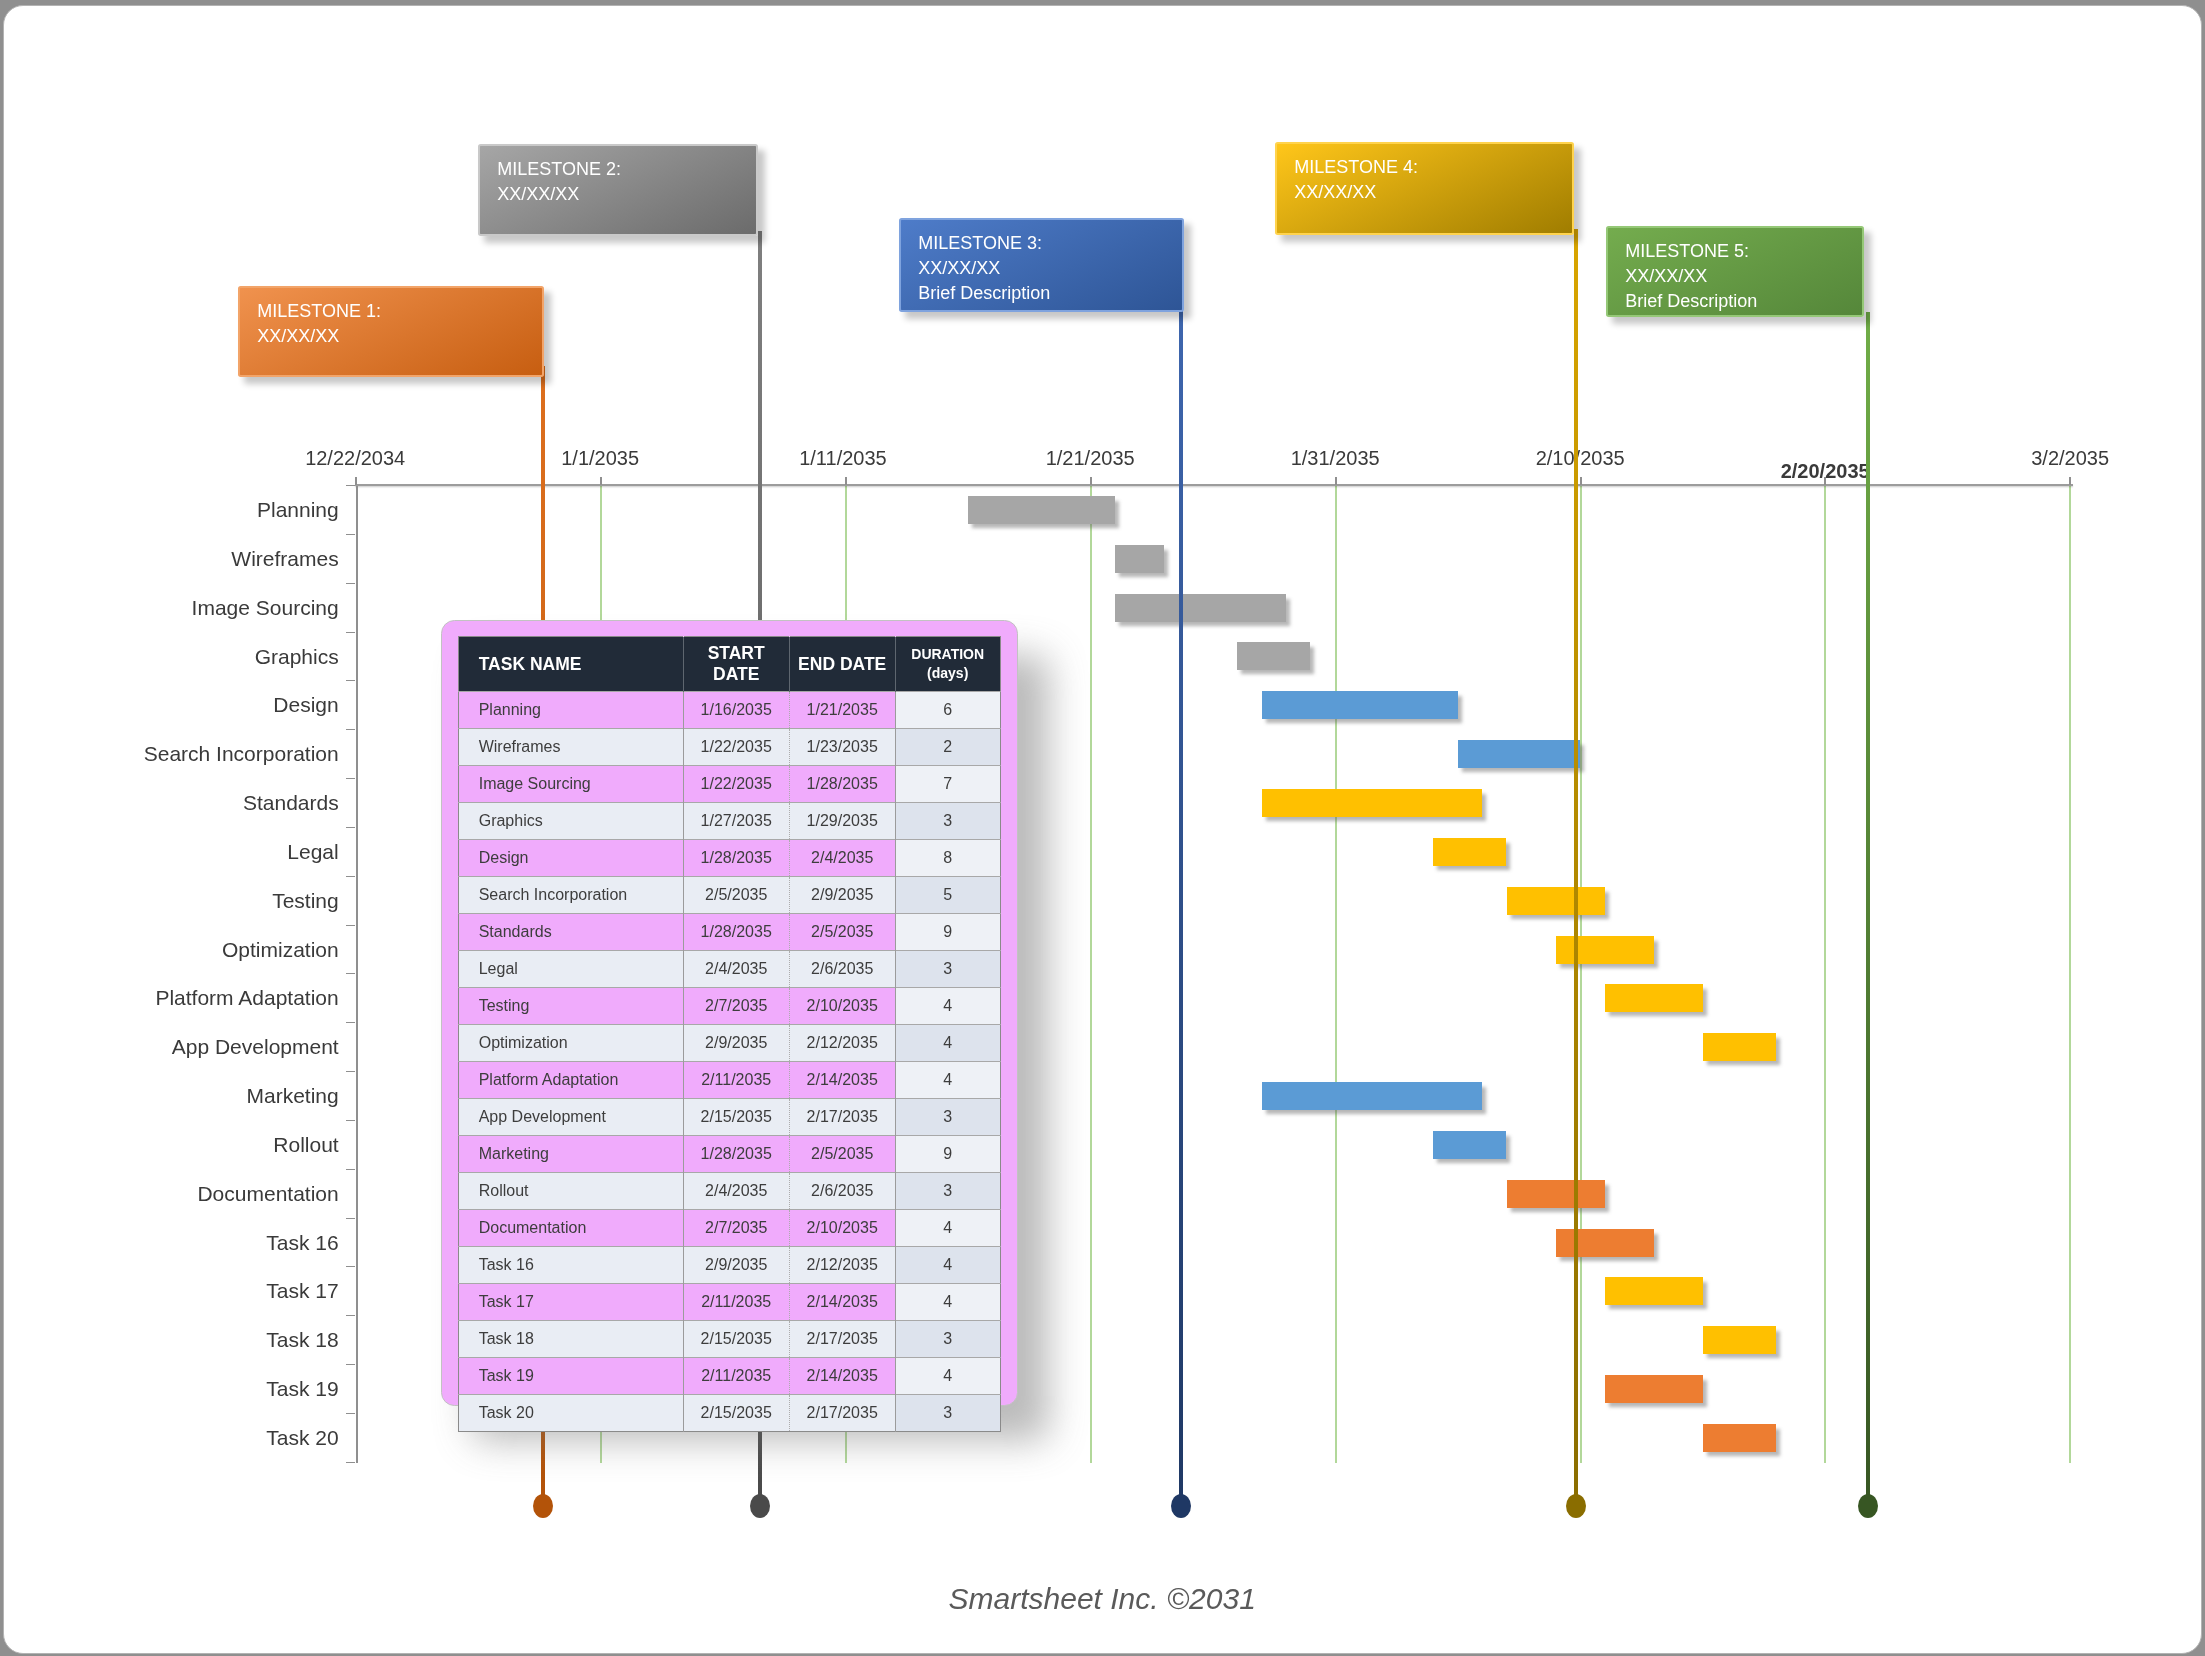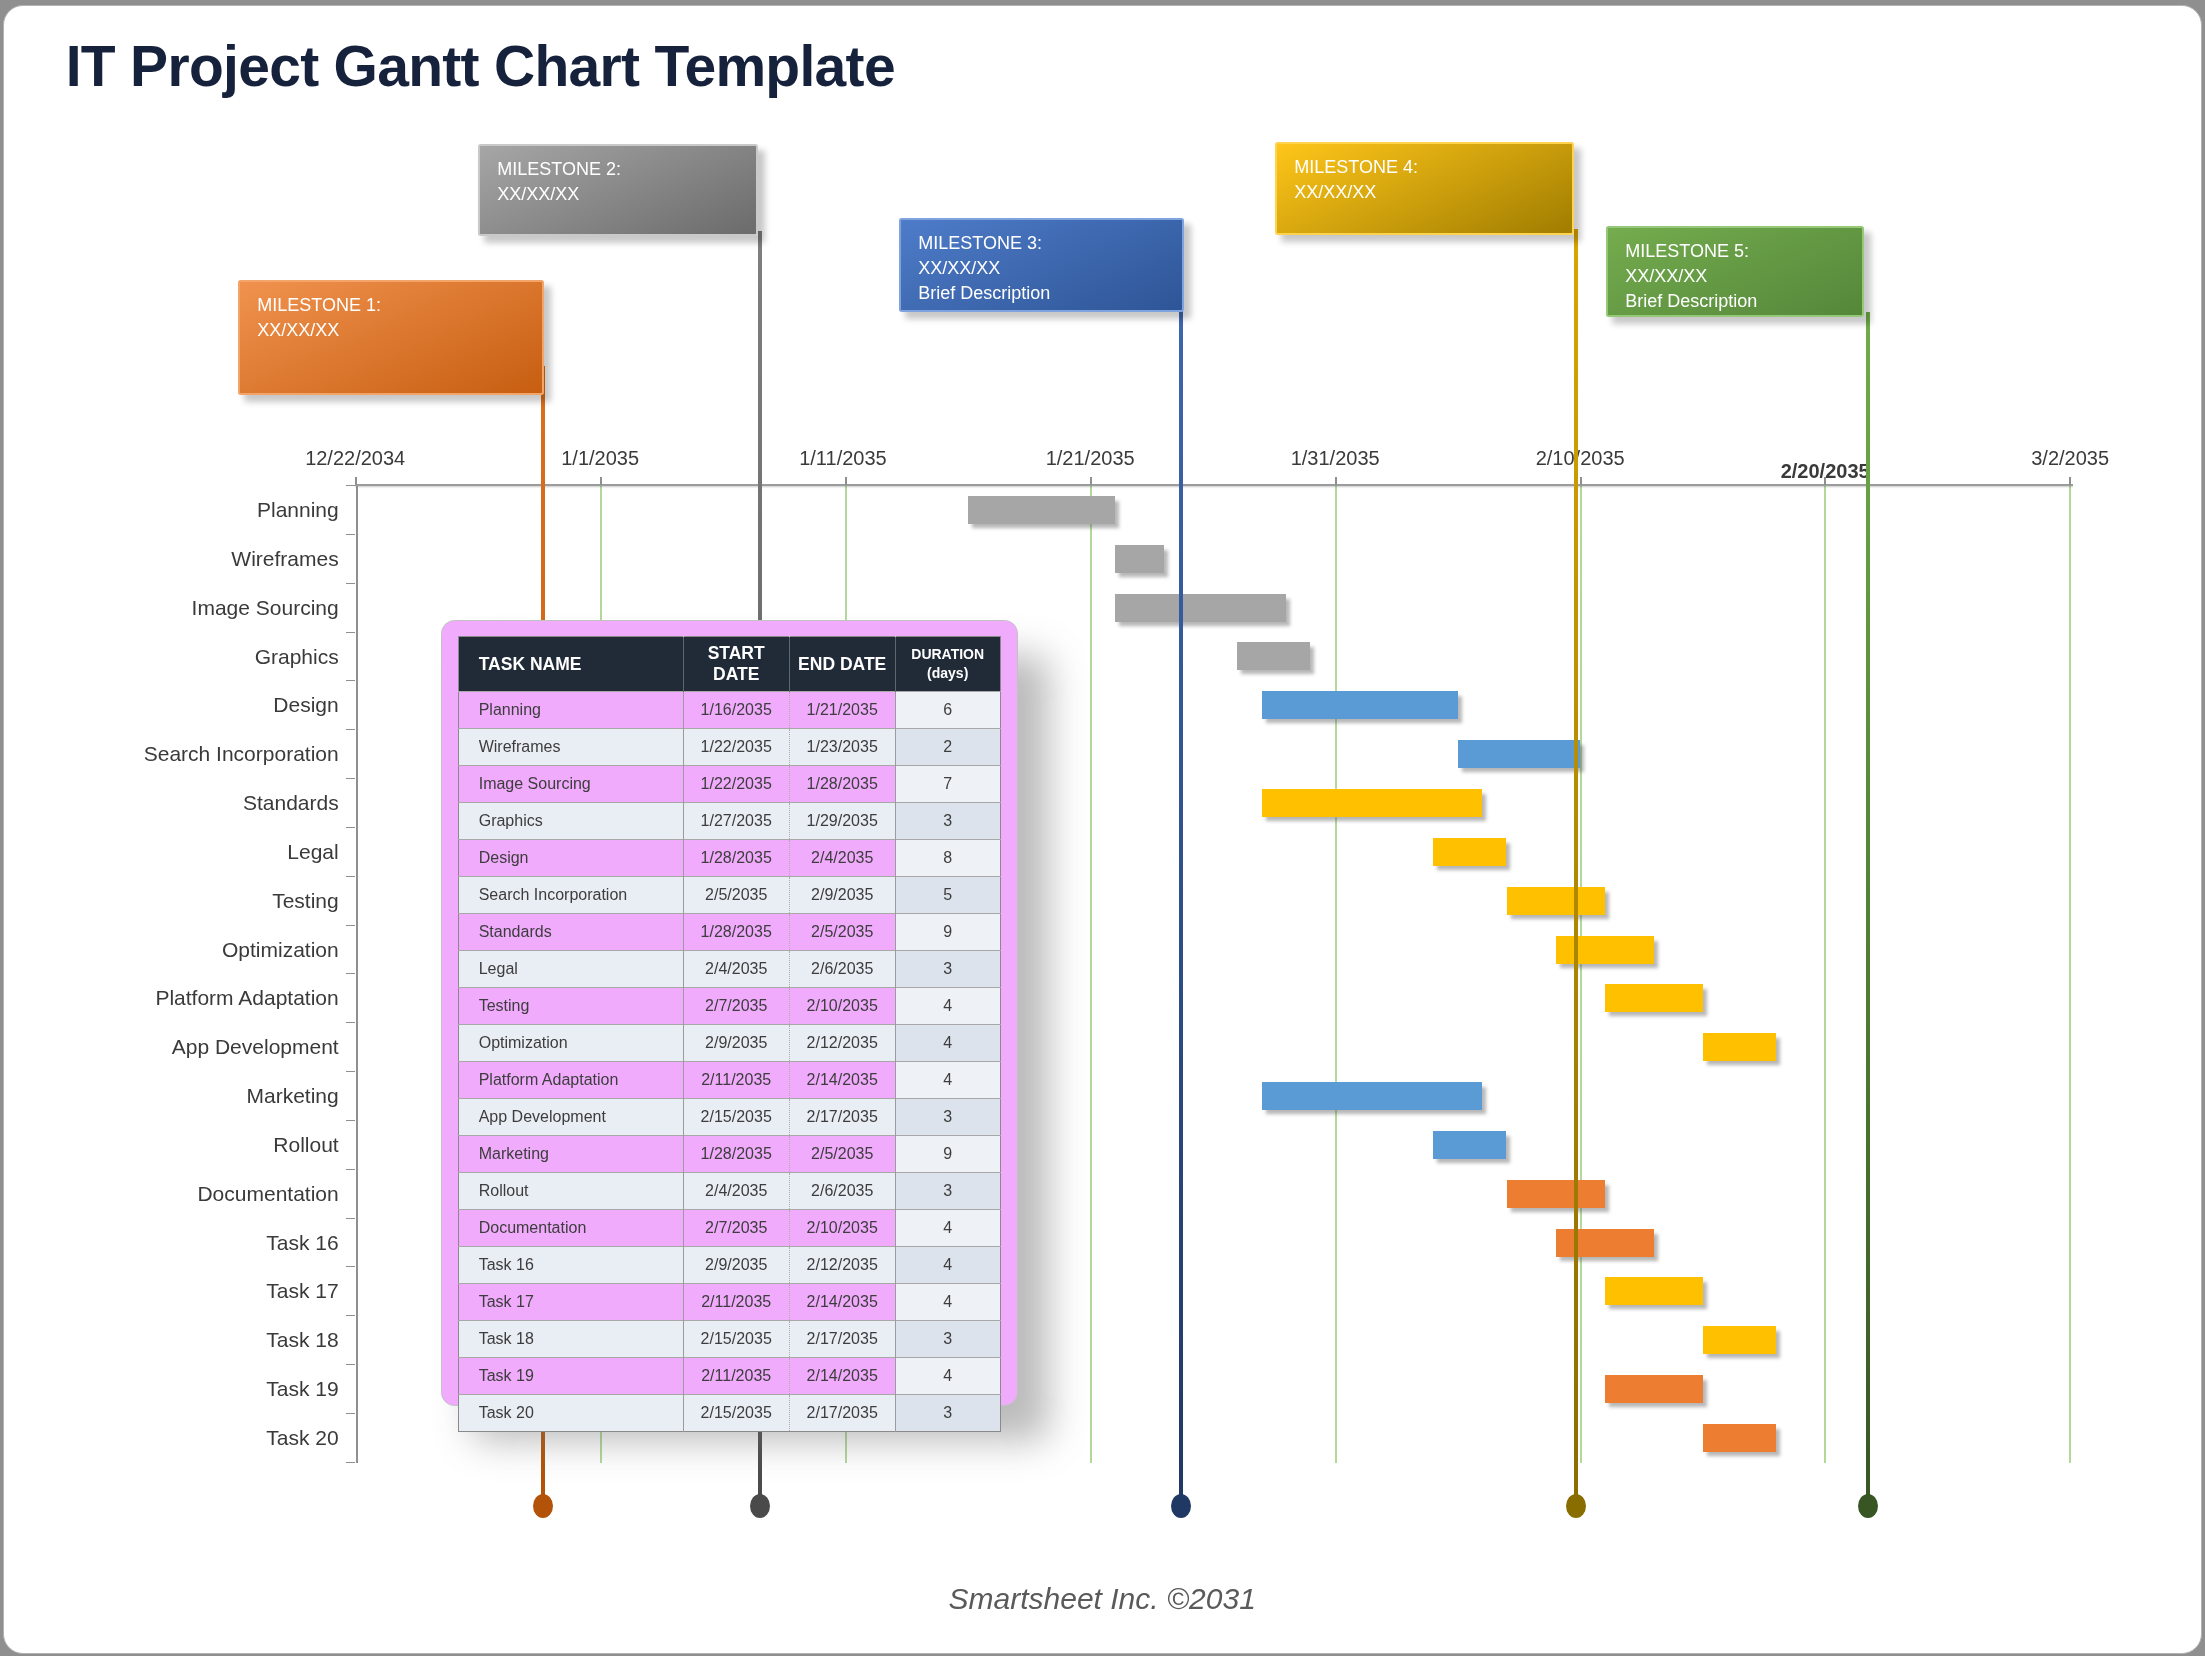--- a/index.html
+++ b/index.html
@@ -76,21 +76,20 @@
   #task-table tbody tr:nth-child(even) td.dur{ background:#dde3ed;}
   #footer-credit{
     position:absolute; left:0; top:1576px; width:100%;
     text-align:center; font-size:30px; font-style:italic; color:#5a5a5a;
   }
 </style>
 </head>
 <body>
 
 <div id="card">
-  <h1 id="page-title">IT Project Gantt Chart Template</h1>
 
   <div id="chart">
       <div class="axis-h" style="left: 351px; top: 478px; width: 1718px;"></div>
       <div class="axis-v" style="left: 352px; top: 480px; height: 977px;"></div>
       <div class="tick-top" style="left: 351px; top: 471px;"></div>
       <div class="date-label" style="left: 264px; top: 441px;">12/22/2034</div>
       <div class="tick-top" style="left: 596px; top: 471px;"></div>
       <div class="date-label" style="left: 509px; top: 441px;">1/1/2035</div>
       <div class="gridline" style="left: 596px; top: 480px; height: 977px;"></div>
       <div class="tick-top" style="left: 841px; top: 471px;"></div>
@@ -167,21 +166,21 @@
       <div class="row-label" style="left: 39px; top: 1273px;">Task 17</div>
       <div class="gantt-bar" style="left: 1601px; top: 1271px; width: 98px; background: rgb(255, 192, 0);"></div>
       <div class="row-label" style="left: 39px; top: 1322px;">Task 18</div>
       <div class="gantt-bar" style="left: 1699px; top: 1320px; width: 73px; background: rgb(255, 192, 0);"></div>
       <div class="row-label" style="left: 39px; top: 1371px;">Task 19</div>
       <div class="gantt-bar" style="left: 1601px; top: 1369px; width: 98px; background: rgb(237, 125, 49);"></div>
       <div class="row-label" style="left: 39px; top: 1420px;">Task 20</div>
       <div class="gantt-bar" style="left: 1699px; top: 1418px; width: 73px; background: rgb(237, 125, 49);"></div>
       <div class="pole" style="left: 537px; top: 360px; width: 4.7px; height: 1140px; background: linear-gradient(rgb(221, 111, 30), rgb(179, 83, 9));"></div>
       <div class="pole-dot" style="left: 529px; top: 1488px; background: rgb(179, 83, 9);"></div>
-      <div class="flag" style="left: 234px; top: 274px; width: 306px; height: 115px; border: 2px solid rgb(242, 164, 105); background: linear-gradient(155deg, rgb(240, 146, 78) 0%, rgb(199, 94, 17) 100%);">
+      <div class="flag" style="left: 234px; top: 280px; width: 306px; height: 91px; border: 2px solid rgb(242, 164, 105); background: linear-gradient(155deg, rgb(240, 146, 78) 0%, rgb(199, 94, 17) 100%);">
         <div>MILESTONE 1:</div>
         <div>XX/XX/XX</div>
       </div>
       <div class="pole" style="left: 754px; top: 225px; width: 4.7px; height: 1276px; background: linear-gradient(rgb(127, 127, 127), rgb(74, 74, 74));"></div>
       <div class="pole-dot" style="left: 746px; top: 1488px; background: rgb(74, 74, 74);"></div>
       <div class="flag" style="left: 474px; top: 138px; width: 280px; height: 92px; border: 2px solid rgb(201, 201, 201); background: linear-gradient(155deg, rgb(166, 166, 166) 0%, rgb(107, 107, 107) 100%);">
         <div>MILESTONE 2:</div>
         <div>XX/XX/XX</div>
       </div>
       <div class="pole" style="left: 1175px; top: 301px; width: 4.7px; height: 1200px; background: linear-gradient(rgb(62, 102, 174), rgb(31, 56, 100));"></div>

